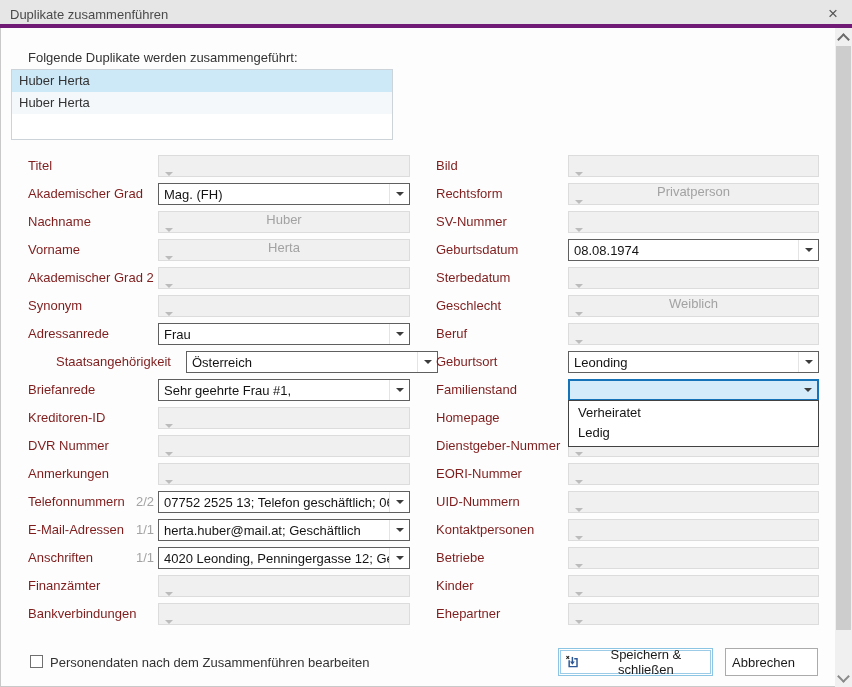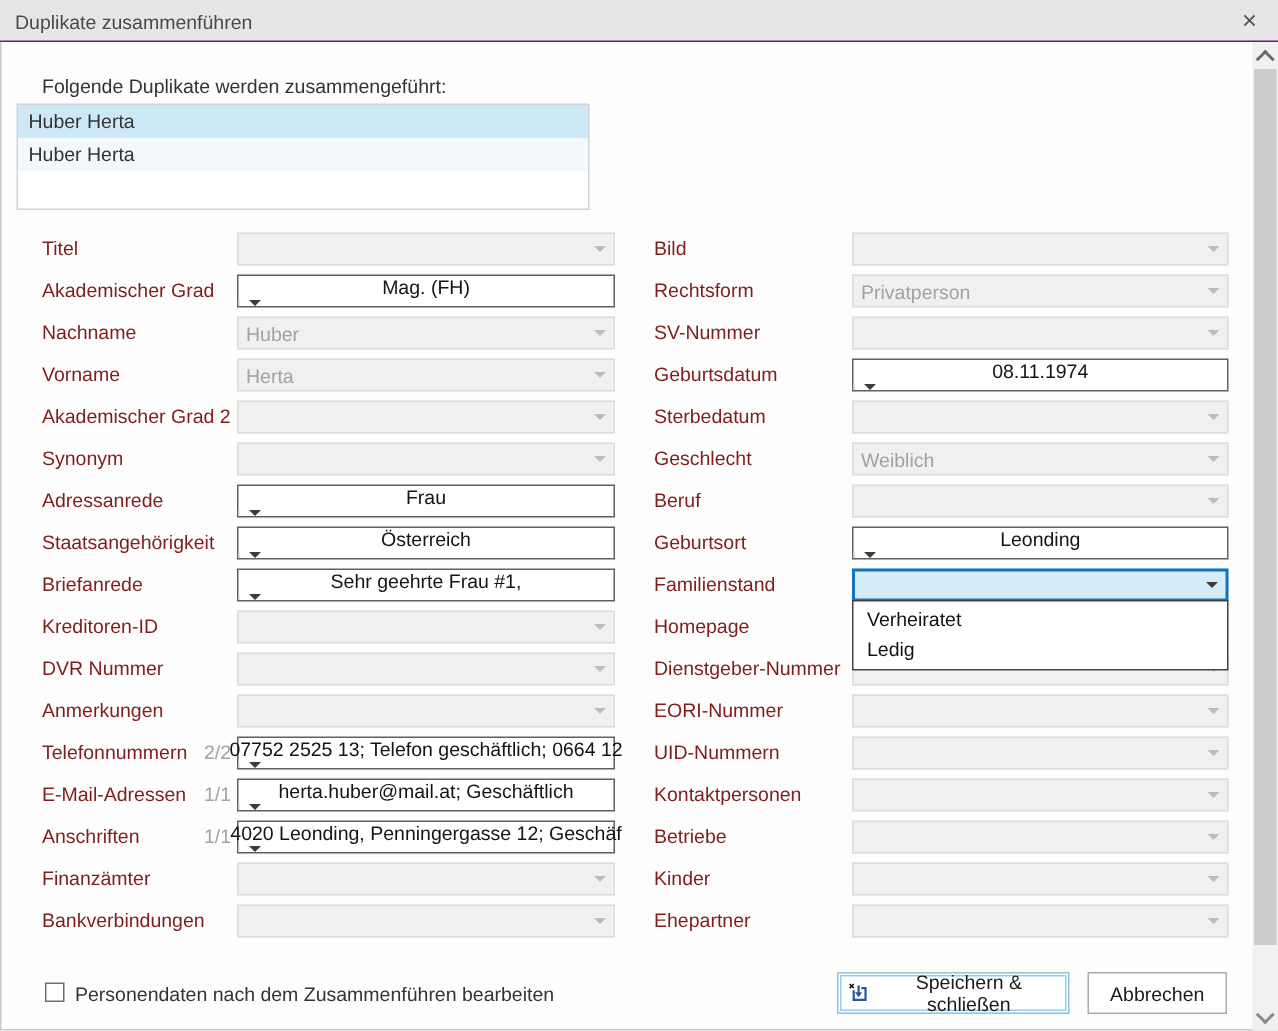--- a/index.html
+++ b/index.html
@@ -2,21 +2,21 @@
 <html><head>
 <meta charset="utf-8">
 <style>
   html,body{margin:0;padding:0;}
   body{width:852px;height:687px;overflow:hidden;background:#fff;
        font-family:"Liberation Sans","DejaVu Sans",sans-serif;font-size:13px;color:#333;}
   .dialog{position:relative;width:852px;height:687px;background:#fdfdfd;
           box-shadow:inset 0 0 0 1px #c9c9c9;}
   
   .titlebar{position:absolute;left:0;top:0;width:852px;height:28px;background:#e6e6e6;
-            border-bottom:1px solid #701a75;box-sizing:border-box;}
+            border-bottom:4px solid #701a75;box-sizing:border-box;}
   .title-text{position:absolute;left:10px;top:7px;font-size:13px;color:#4a4a4a;}
   .close-btn{position:absolute;top:0;right:5px;width:28px;height:28px;display:flex;
              align-items:center;justify-content:center;font-size:17px;color:#555;cursor:default;}
   
   .dup-label{position:absolute;left:28px;top:50px;color:#333;}
   .dup-list{position:absolute;left:11px;top:69px;width:382px;height:71px;background:#fff;
             border:1px solid #ccd4da;box-sizing:border-box;overflow:hidden;}
   .dup-item{height:22px;line-height:22px;padding-left:7px;color:#333;white-space:nowrap;}
   .dup-item.sel{background:#cde9f8;}
   .dup-item.alt{background:#f4f8fb;}
@@ -28,39 +28,39 @@
   .flabel{position:absolute;left:0;top:3px;color:#7f1d1d;white-space:nowrap;}
   .fcount{position:absolute;left:92px;width:34px;top:3px;text-align:right;color:#a3a3a3;}
   .combo{position:absolute;top:0;height:22px;box-sizing:border-box;border:1px solid;
          display:flex;align-items:stretch;}
   .col-left .combo{left:130px;width:252px;}
   .col-right .combo{left:132px;width:251px;}
   .ctext{flex:1;padding:0 5px;white-space:nowrap;overflow:hidden;align-self:center;}
   .cbtn{width:19px;flex:none;display:flex;align-items:center;justify-content:center;}
   .tri{width:0;height:0;border-left:4px solid transparent;border-right:4px solid transparent;
        border-top:4px solid #3c3c3c;}
-  .combo.enabled{background:#fff;border-color:#5f5f5f;flex-direction:column;}
+  .combo.enabled{background:#fff;border-color:#5f5f5f;}
   .combo.enabled .ctext{color:#141414;}
   .combo.enabled .cbtn{border-left:1px solid #e4e4e4;}
-  .combo.disabled{background:#f0f0f0;border-color:#dcdcdc;}
+  .combo.disabled{background:#f0f0f0;border-color:#dcdcdc;flex-direction:column;}
   .combo.disabled .ctext{color:#a2a2a2;}
   .combo.disabled .tri{border-top-color:#bcbcbc;}
   .combo.focused{background:#d5ecfa;border:2px solid #1673b8;}
   .combo.focused .cbtn{border-left:none;}
   
   .popup{position:absolute;left:132px;top:21px;width:251px;box-sizing:border-box;background:#fff;
          border:1px solid #424242;z-index:30;padding:2px 0 3px;}
   .popup-item{height:20px;line-height:20px;padding-left:9px;color:#141414;white-space:nowrap;}
   .frow.raised{z-index:25;}
   
   .checkbox{position:absolute;left:30px;top:655px;width:13px;height:13px;border:1px solid #707070;
             background:#fff;box-sizing:border-box;}
   .cb-label{position:absolute;left:50px;top:655px;color:#333;}
   .btn{position:absolute;top:648px;height:28px;box-sizing:border-box;background:#fff;
-       display:flex;align-items:center;justify-content:center;gap:6px;font-size:13px;color:#1a1a1a;}
+       display:flex;align-items:center;gap:6px;font-size:13px;color:#1a1a1a;}
   .btn-save{left:558px;width:155px;border:1px solid #8cc4e4;
             box-shadow:inset 0 0 0 1px #fff, inset 0 0 0 2px #9ccbe8;}
   .btn-cancel{left:725px;width:93px;border:1px solid #ababab;}
   
   .scrollbar{position:absolute;right:0;top:28px;width:17px;height:659px;background:#f0f0f0;}
   .sb-thumb{position:absolute;left:1px;top:18px;width:15px;height:584px;background:#cdcdcd;}
   .chev{display:block;width:7px;height:7px;border-left:2px solid #6a6a6a;border-top:2px solid #6a6a6a;}
   .sb-up{position:absolute;top:7px;left:4px;}
   .sb-up .chev{transform:rotate(45deg);}
   .sb-down{position:absolute;bottom:6px;left:4px;}
@@ -139,21 +139,21 @@
       </div>
       <div class="frow" style="top: 168px;">
         <span class="flabel">Adressanrede</span>
         <div class="combo enabled">
           <span class="ctext">Frau</span>
           <span class="cbtn">
             <i class="tri"></i>
           </span>
         </div>
       </div>
-      <div class="frow" style="top: 196px;">
+      <div class="frow" style="top: 196px; margin-left: 28px;">
         <span class="flabel">Staatsangehörigkeit</span>
         <div class="combo enabled">
           <span class="ctext">Österreich</span>
           <span class="cbtn">
             <i class="tri"></i>
           </span>
         </div>
       </div>
       <div class="frow" style="top: 224px;">
         <span class="flabel">Briefanrede</span>
@@ -264,21 +264,21 @@
         <div class="combo disabled">
           <span class="ctext"></span>
           <span class="cbtn">
             <i class="tri"></i>
           </span>
         </div>
       </div>
       <div class="frow" style="top: 84px;">
         <span class="flabel">Geburtsdatum</span>
         <div class="combo enabled">
-          <span class="ctext">08.11.1974</span>
+          <span class="ctext">08.08.1974</span>
           <span class="cbtn">
             <i class="tri"></i>
           </span>
         </div>
       </div>
       <div class="frow" style="top: 112px; text-align: right;">
         <span class="flabel">Sterbedatum</span>
         <div class="combo disabled">
           <span class="ctext"></span>
           <span class="cbtn">

